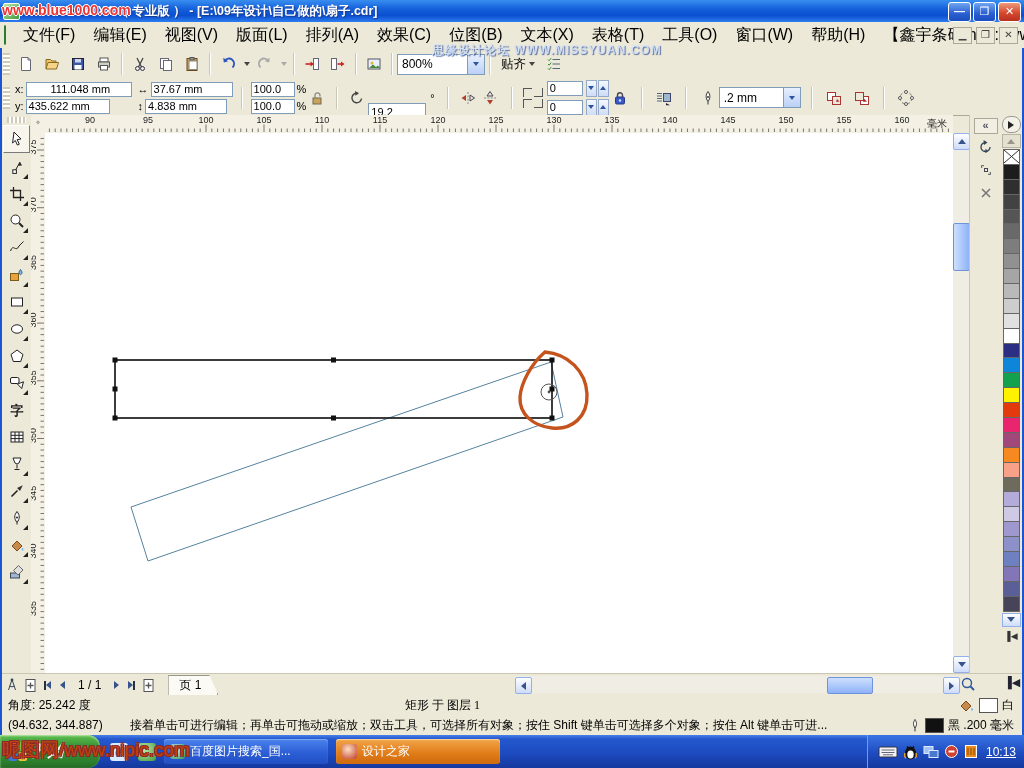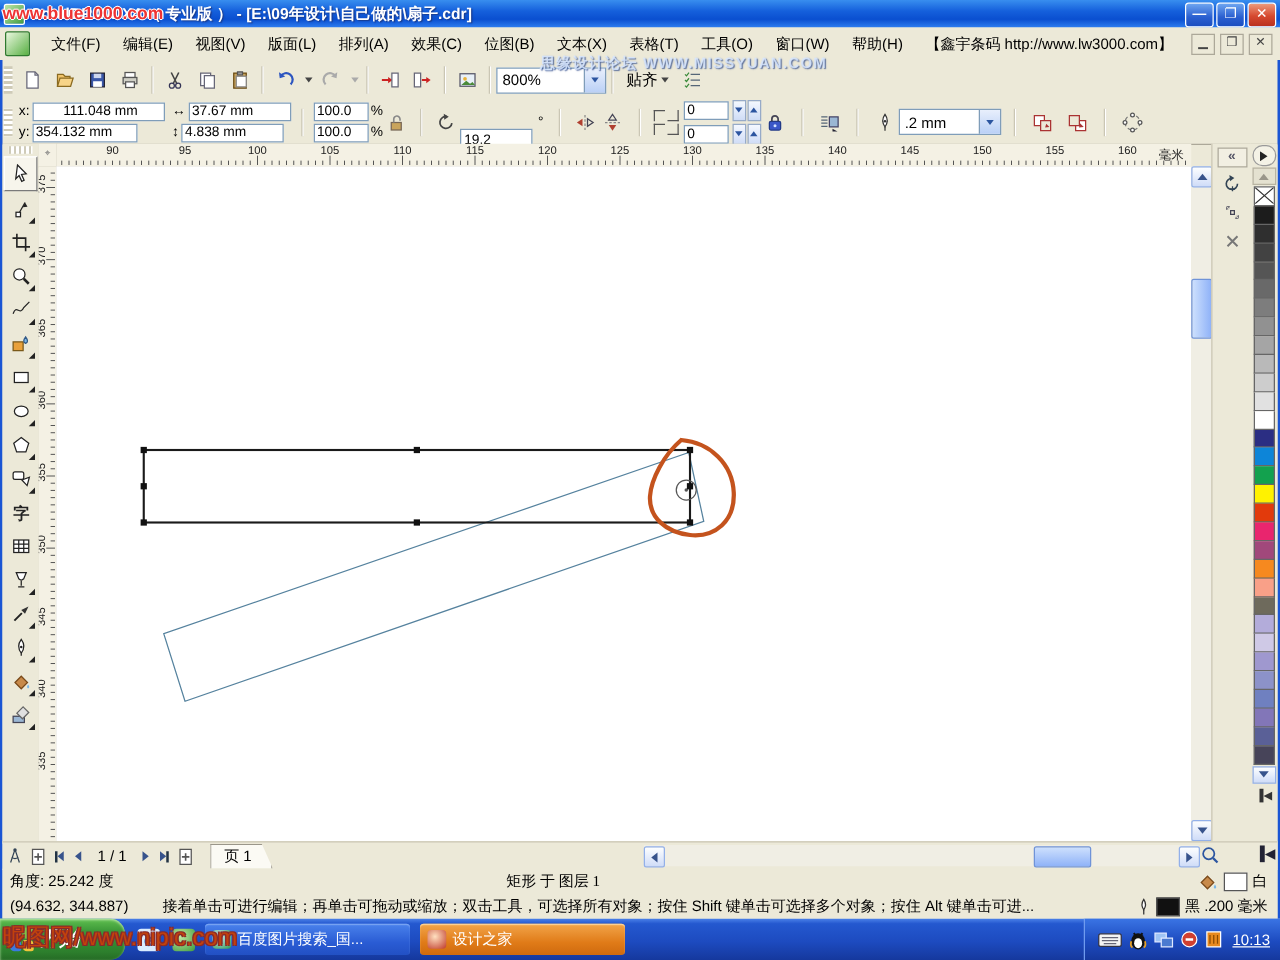--- a/index.html
+++ b/index.html
@@ -18,21 +18,21 @@
   .win-btn.close{background:linear-gradient(180deg,#ee9a7c,#d6492f 55%,#b93020);}
   .wm-top-left{position:absolute;left:2px;top:2px;font-size:14px;font-weight:bold;color:#e33;z-index:60;
     text-shadow:-1px 0 #fff,1px 0 #fff,0 -1px #fff,0 1px #fff;}
   .wm-top-right{position:absolute;left:432px;top:4px;font-size:12px;font-weight:bold;color:rgba(215,230,255,.85);z-index:60;
     text-shadow:1px 1px 1px rgba(30,60,130,.7);letter-spacing:1px;margin-top:38px;}
   
   .menubar{position:absolute;left:0;top:22px;width:1024px;height:26px;background:#ece9d8;border-bottom:1px solid #d8d4c4;
     display:flex;align-items:center;}
   .doc-icon{width:18px;height:18px;margin:0 8px 0 4px;background:linear-gradient(135deg,#eaf7df,#58b043);
     border:1px solid #2e7a2e;border-radius:2px;}
-  .menu-item{padding:3px 9px;font-size:12px;white-space:nowrap;}
+  .menu-item{padding:3px 9px;font-size:16px;white-space:nowrap;}
   .doc-btns{position:absolute;right:6px;top:5px;display:flex;gap:4px;}
   .doc-btn{width:17px;height:15px;border:1px solid #aca899;background:#ece9d8;color:#444;font-size:10px;
     line-height:13px;text-align:center;}
   
   .toolbar{position:absolute;left:0;top:48px;width:1024px;height:32px;background:#ece9d8;border-bottom:1px solid #d8d4c4;
     display:flex;align-items:center;}
   .grip{width:7px;height:22px;margin:0 3px;background:repeating-linear-gradient(180deg,#cfcbb8 0 2px,#fff 2px 4px);}
   .tb-btn{width:26px;height:24px;display:flex;align-items:center;justify-content:center;}
   .tb-dd{width:11px;height:24px;display:flex;align-items:center;justify-content:center;}
   .tri-dn{width:0;height:0;border-left:3.5px solid transparent;border-right:3.5px solid transparent;border-top:4px solid #444;}
@@ -299,21 +299,21 @@
 
   <div class="propbar">
     <div class="grip"></div>
     <div class="stack" style="margin-left:2px;">
       <div class="frow">
           <span>x:</span>
         <span class="inp" style="width:78px;padding-left:24px;">111.048 mm</span>
         </div>
       <div class="frow">
           <span>y:</span>
-        <span class="inp" style="width:78px;">354.132 mm</span>
+        <span class="inp" style="width:78px;">435.622 mm</span>
         </div>
     </div>
     <div class="stack" style="margin-left:6px;">
       <div class="frow">
           <span>↔</span>
         <span class="inp" style="width:76px;">37.67 mm</span>
         </div>
       <div class="frow">
           <span>↕</span>
         <span class="inp" style="width:76px;">4.838 mm</span>

